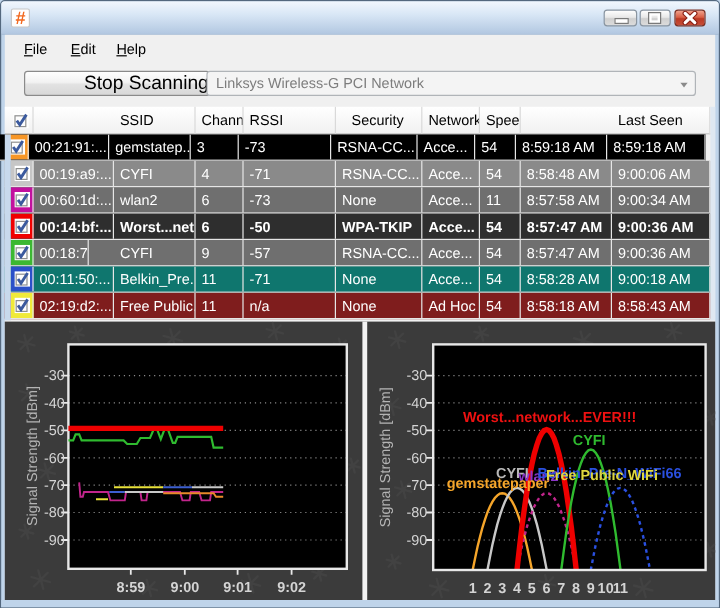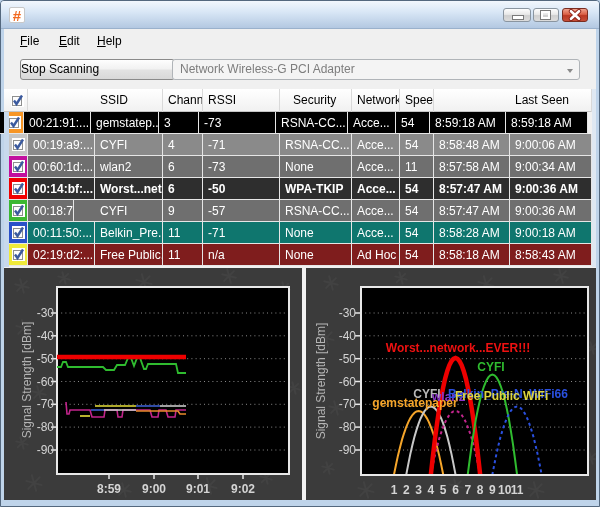--- a/index.html
+++ b/index.html
@@ -23,22 +23,22 @@
       <path d="M8 2.2L16 9.8M16 2.2L8 9.8" stroke="#fff" stroke-width="2.6" stroke-linecap="round"></path>
     </svg>
   </div>
 
 <div class="abs" style="left:4px;top:29px;width:592px;height:471px;background:#f0f0f0;"></div>
 
 <div class="abs" style="left:20px;top:34px;font-size:12px;color:#000;"><u>F</u>ile</div>
 <div class="abs" style="left:59px;top:34px;font-size:12px;color:#000;"><u>E</u>dit</div>
 <div class="abs" style="left:97px;top:34px;font-size:12px;color:#000;"><u>H</u>elp</div>
 
-<div class="abs" style="left:20px;top:59px;width:155px;height:21px;background:linear-gradient(#fefefe 0%,#f2f2f2 45%,#e2e2e2 55%,#d8d8d8 100%);border:1px solid #8a8a8a;border-radius:3px;font-size:12px;color:#000;text-align:left;line-height:19px;">Stop Scanning</div>
-<div class="abs" style="left:172px;top:59px;width:408px;height:21px;background:#f4f4f4;border:1px solid #b0b4b8;border-radius:3px;font-size:12px;color:#7d7d7d;line-height:19px;"><span style="margin-left:7px;">Network Wireless-G PCI Adapter</span>
+<div class="abs" style="left:20px;top:59px;width:155px;height:21px;background:linear-gradient(#fefefe 0%,#f2f2f2 45%,#e2e2e2 55%,#d8d8d8 100%);border:1px solid #8a8a8a;border-radius:3px;font-size:16px;color:#000;text-align:right;line-height:19px;">Stop Scanning</div>
+<div class="abs" style="left:172px;top:59px;width:408px;height:21px;background:#f4f4f4;border:1px solid #b0b4b8;border-radius:3px;font-size:12px;color:#7d7d7d;line-height:19px;"><span style="margin-left:7px;">Linksys Wireless-G PCI Network</span>
   <div class="abs" style="right:6px;top:9px;width:0;height:0;border-left:3.5px solid transparent;border-right:3.5px solid transparent;border-top:4.5px solid #8a8a8a;"></div></div>
 
 <div class="abs" style="left:4px;top:89px;width:588px;height:23px;background:linear-gradient(#ffffff,#f1f1f1);border-bottom:1px solid #c5c5c5;font-size:12px;color:#000;">
   <div class="abs" style="left:0;top:0;width:24px;height:23px;border-right:1px solid #d9d9d9;">
       <div class="abs" style="left:7px;top:5px;"><svg width="13" height="13" viewBox="0 0 13 13">
           <rect x="0" y="0" width="13" height="13" fill="#fff"></rect>
           <rect x="1.5" y="2.5" width="9" height="9" fill="#fdfdfd" stroke="#8e8f8f"></rect>
           <path d="M3 6.5L5.5 10L11 1.5" stroke="#3b5a9e" stroke-width="2.4" fill="none"></path>
         </svg></div>
     </div>

